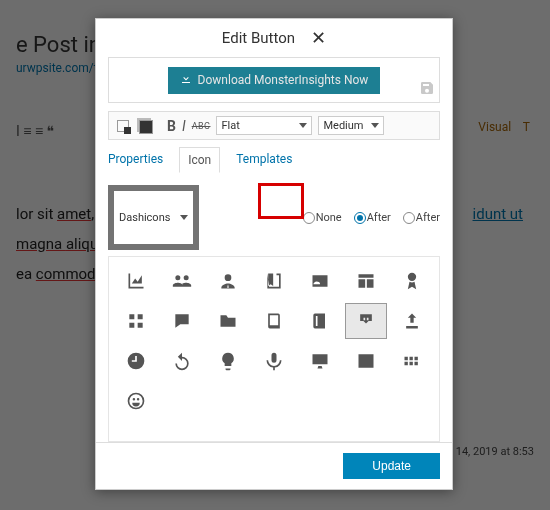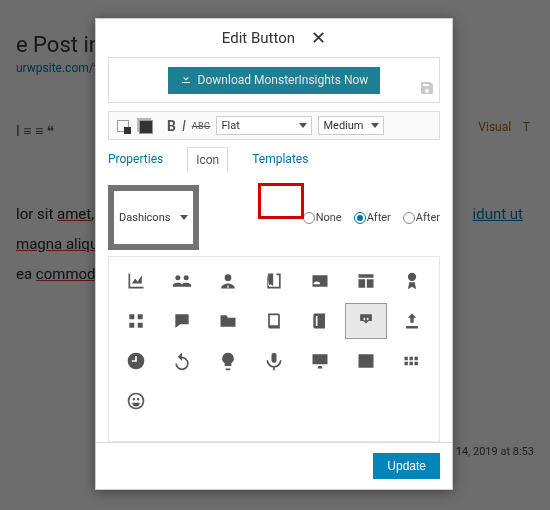--- a/index.html
+++ b/index.html
@@ -79,21 +79,21 @@
   }
   .swatch { width: 16px; height: 16px; display:inline-block; position:relative; }
   .swatch.a::before { content:""; position:absolute; width:10px; height:10px; left:2px; top:2px; border:1px solid #999; }
   .swatch.a::after { content:""; position:absolute; width:7px; height:7px; right:0; bottom:0; background:#333; }
   .swatch.b { background:#333; border:1px solid #999; box-shadow: -2px -2px 0 #bbb; width:14px;height:14px;margin-left:2px;margin-top:2px;}
   .bold { font-weight:700; font-size:14px; color:#555;}
   .italic { font-style:italic; font-size:14px; color:#555;}
   .abc { font-size:9px; text-decoration:line-through; color:#555; letter-spacing:0.5px;}
   .subtabs {
     margin: 6px 12px 4px 12px;
-    display: flex; gap: 24px;
+    display: flex; gap: 16px;
     font-size: 12px;
     padding-bottom: 4px;
   }
   .subtabs span { color: #0073aa; cursor: pointer; }
   .subtabs span.active { color: #555; border: 1px solid #ddd; padding: 5px 8px; margin-top:-5px; border-bottom-color:#fff; }
   .highlight-box {
     position:absolute;
     border: 3px solid #d60000;
   }
   .controls-row {
@@ -138,21 +138,21 @@
   }
   .icon-grid .cell svg { width:20px; height:20px; fill:#555; }
   .modal-footer {
     margin-top:auto;
     border-top:1px solid #ddd;
     padding:10px 12px;
     display:flex; justify-content:flex-end;
   }
   .update-btn {
     background:#0085ba; color:#fff; border:0;
-    padding:6px 14px; font-size:12px; cursor:pointer;
+    padding:6px 29px; font-size:12px; cursor:pointer;
   }
   .tri::after { content:""; display:inline-block; margin-left:4px;
     border-left:4px solid transparent; border-right:4px solid transparent;
     border-top:5px solid #555; }
 </style>
 </head>
 <body>
 
 <div class="bg">
   <div class="title">e Post in Cla</div>

